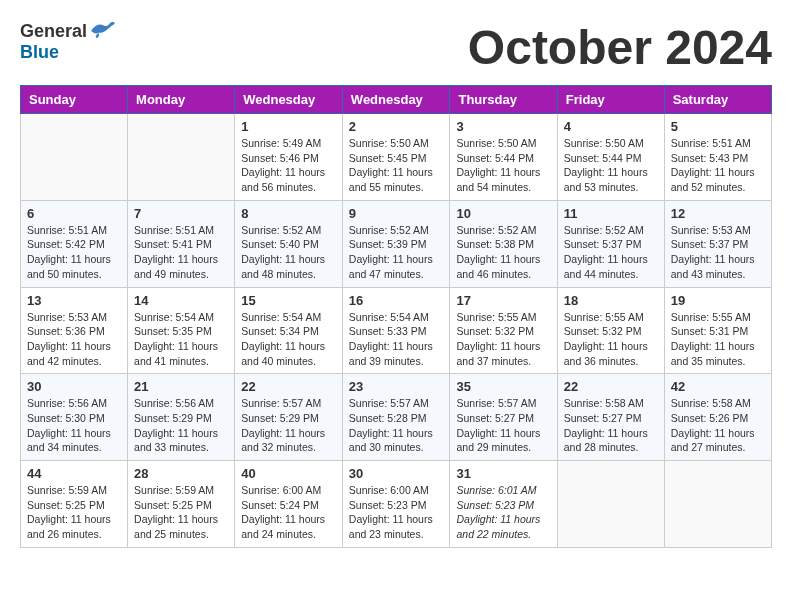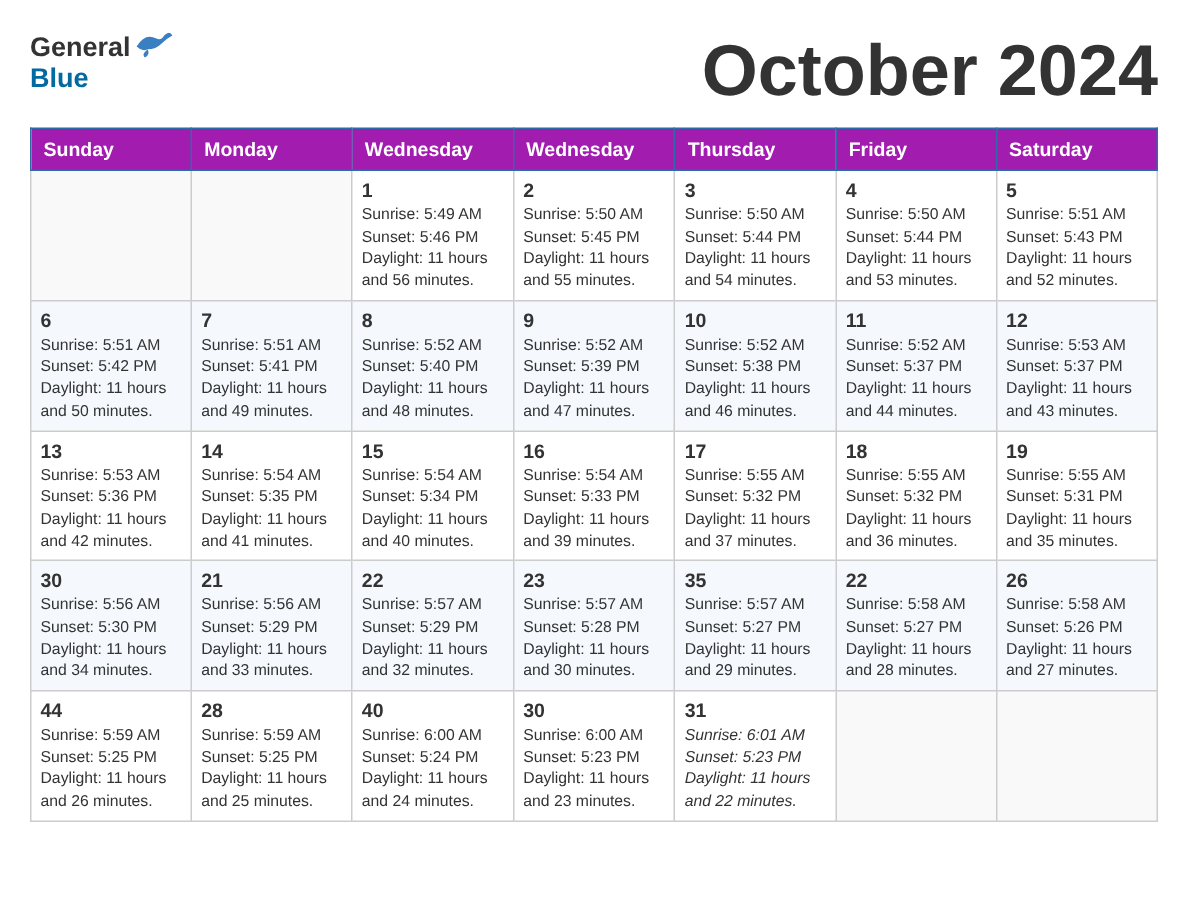--- a/index.html
+++ b/index.html
@@ -278,21 +278,21 @@
 Sunset: 5:27 PM
 Daylight: 11 hours and 29 minutes.</div>
         </td>
         <td>
           <span class="day-number">22</span>
           <div class="day-info" style="white-space: pre-line;">Sunrise: 5:58 AM
 Sunset: 5:27 PM
 Daylight: 11 hours and 28 minutes.</div>
         </td>
         <td>
-          <span class="day-number">26</span>
+          <span class="day-number">42</span>
           <div class="day-info" style="white-space: pre-line;">Sunrise: 5:58 AM
 Sunset: 5:26 PM
 Daylight: 11 hours and 27 minutes.</div>
         </td>
       </tr>
       <tr>
         <td>
           <span class="day-number">44</span>
           <div class="day-info" style="white-space: pre-line;">Sunrise: 5:59 AM
 Sunset: 5:25 PM

